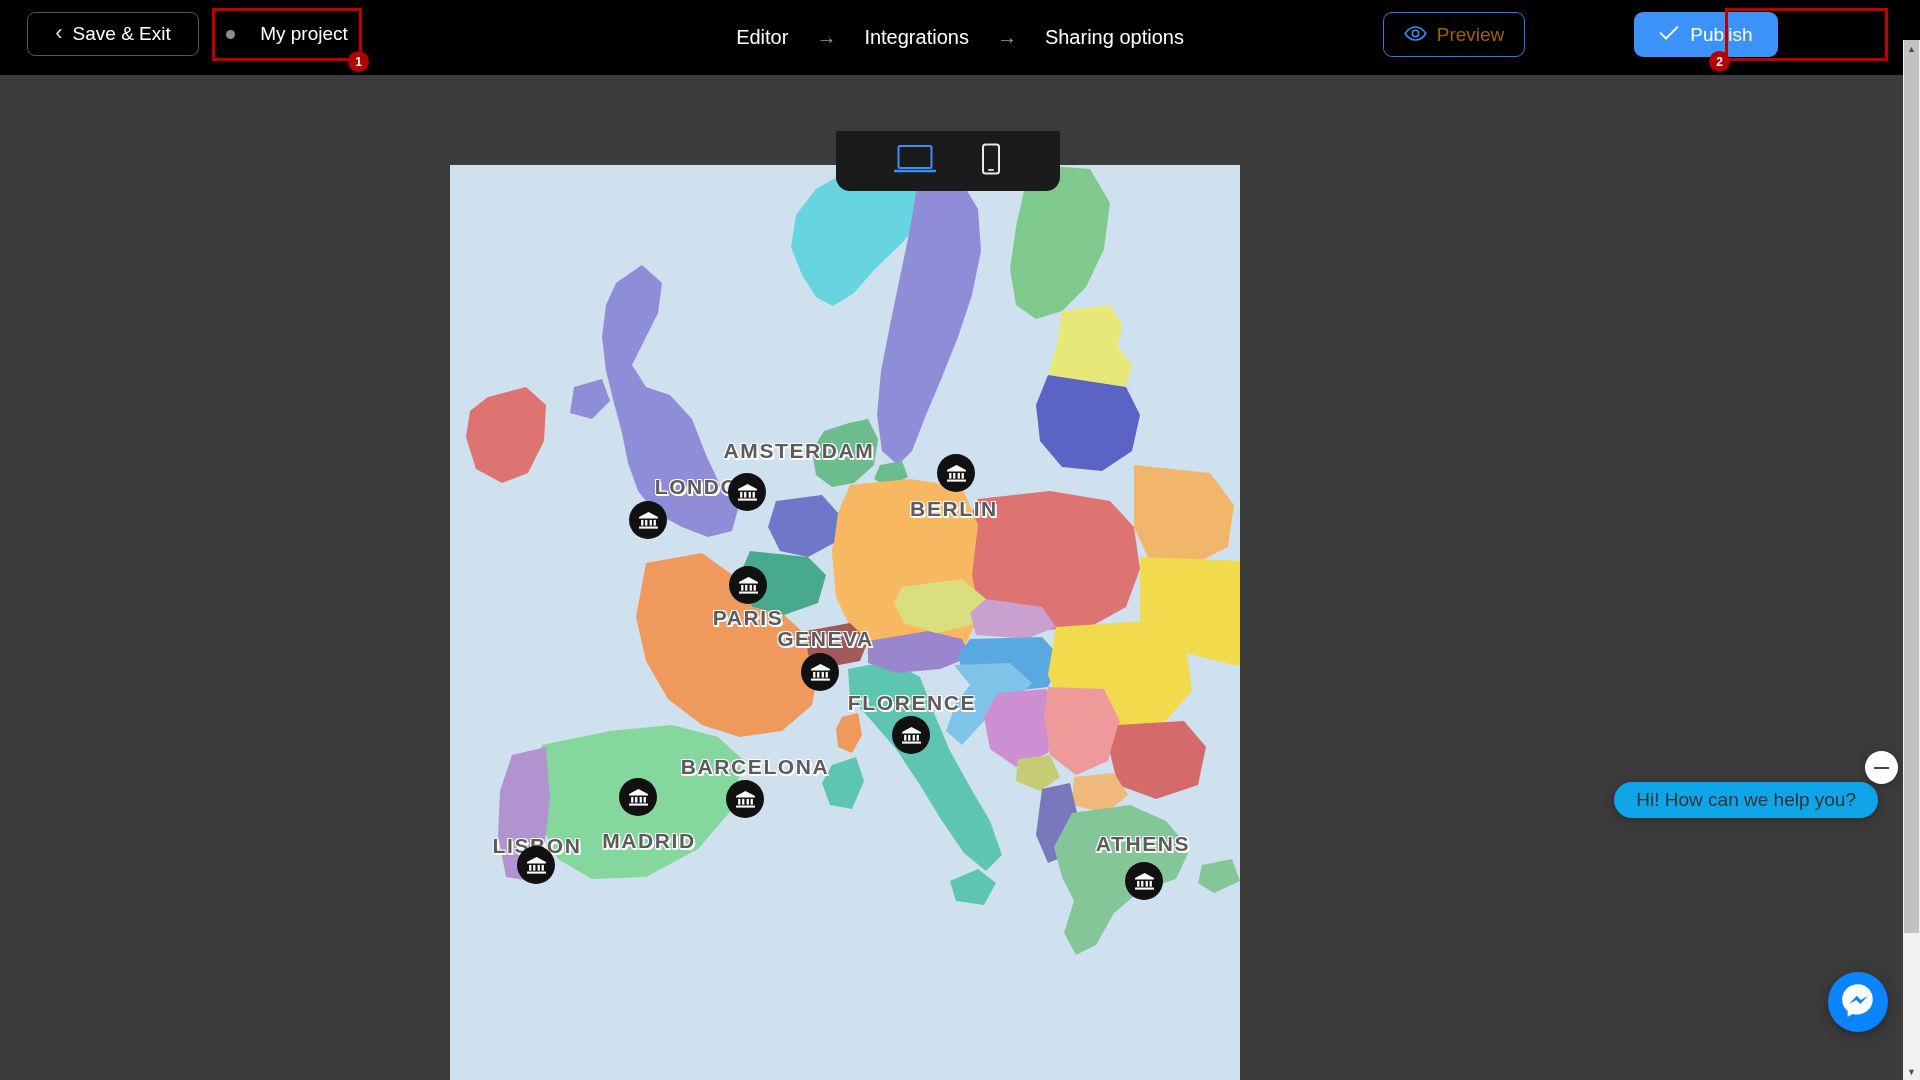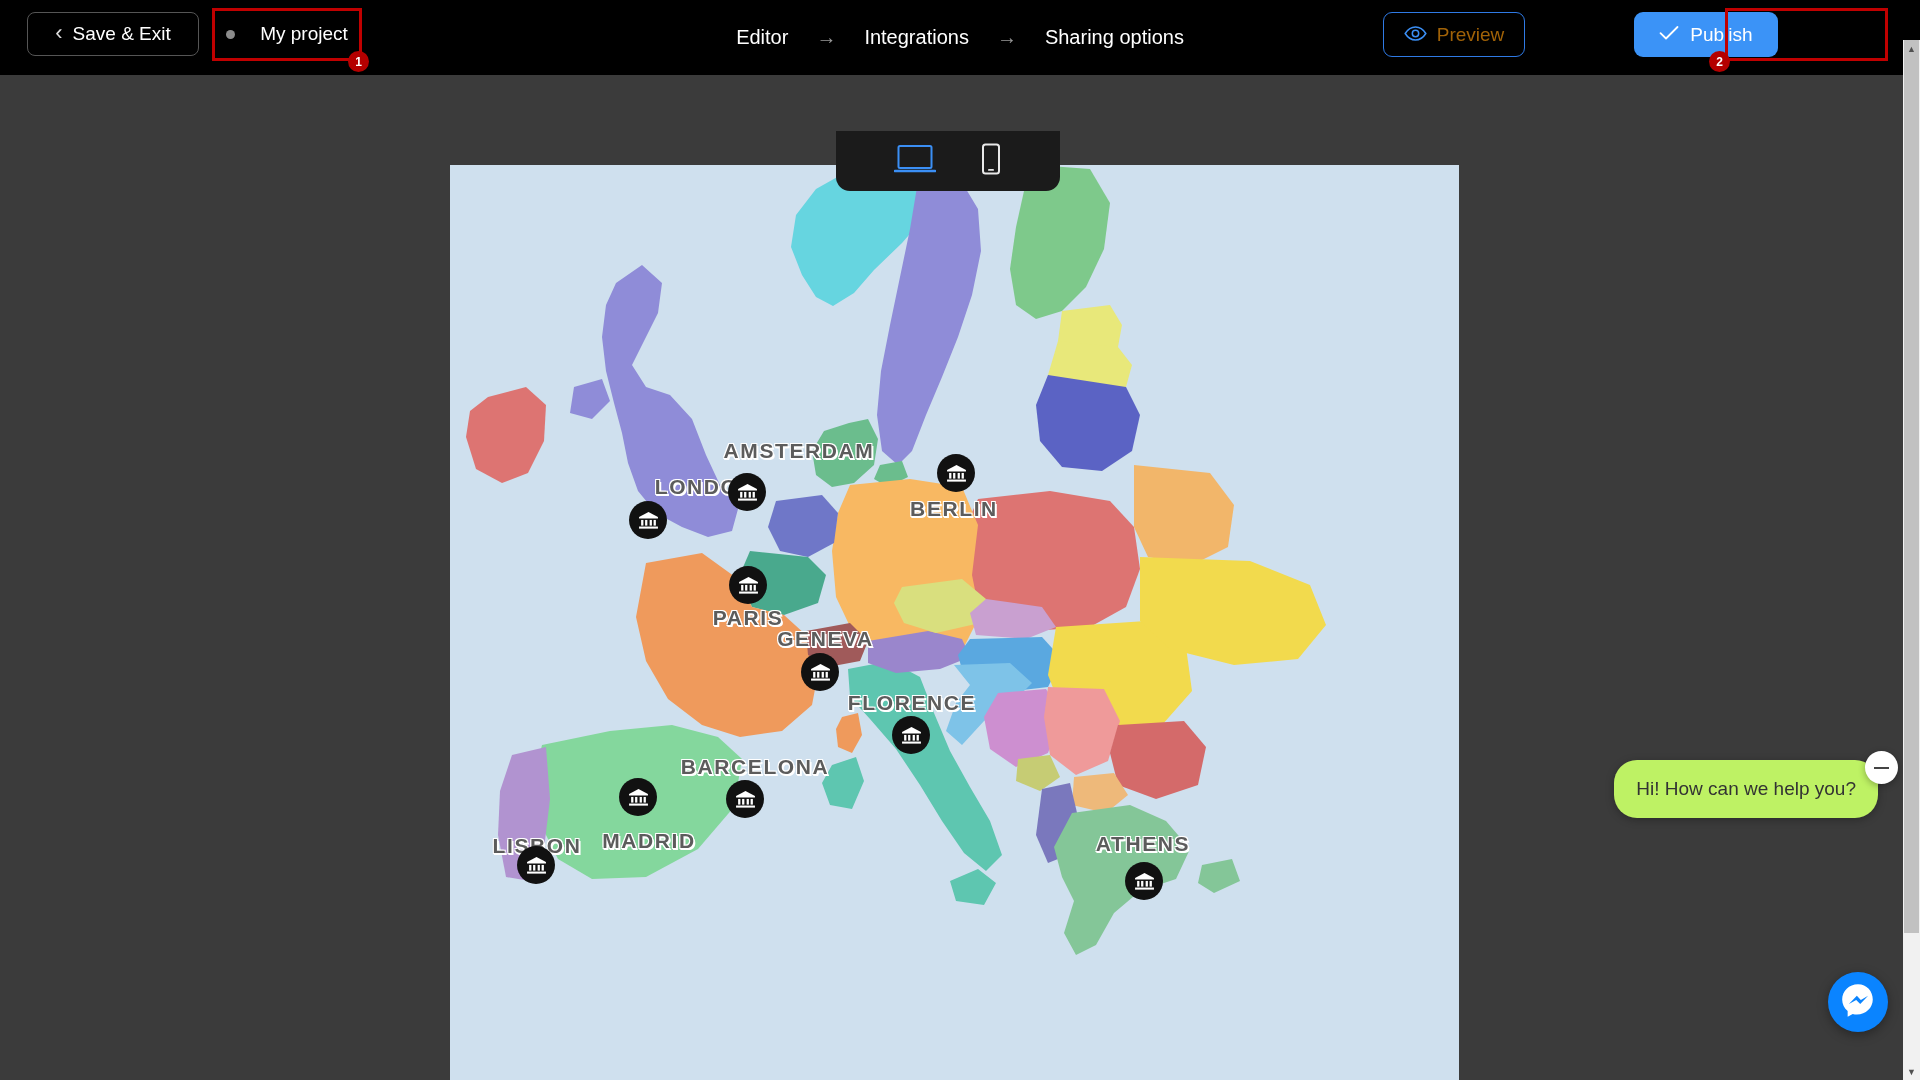--- a/index.html
+++ b/index.html
@@ -63,21 +63,21 @@
     position:absolute; left:836px; top:56px; width:224px; height:60px;
     background:#1b1b1b; border-radius:0 0 14px 14px; z-index:30;
     display:flex; align-items:center; justify-content:center; gap:44px;
   }
   .dev-ic { cursor:pointer; display:block; }
 
   
   #canvas { position:absolute; left:0; top:75px; width:1920px; height:1005px;
             background:#3b3b3b; overflow:hidden; }
   #map-frame {
-    position:absolute; left:450px; top:90px; width:1009px; height:915px;
+    position:absolute; left:450px; top:90px; width:790px; height:915px;
     background:#cfe0ee; overflow:hidden;
   }
   #map-svg { position:absolute; left:0; top:0; width:1000px; height:915px; }
 
   
   .city-label {
     position:absolute; transform:translate(-50%,-50%);
     font-family:"Liberation Sans", sans-serif;
     font-size:21px; font-weight:bold; letter-spacing:1.6px;
     color:#5c5c5c; white-space:nowrap; pointer-events:none;
@@ -86,22 +86,22 @@
   }
   
   .marker {
     position:absolute; width:38px; height:38px; border-radius:50%;
     background:#111; transform:translate(-50%,-50%);
     display:flex; align-items:center; justify-content:center; cursor:pointer;
   }
 
   
   #chat-bubble {
-    position:absolute; right:42px; bottom:262px; height:58px;
-    background:#bef264; border-radius:23px; padding:0 22px;
+    position:absolute; right:42px; bottom:262px; height:36px;
+    background:#0ea5e9; border-radius:23px; padding:0 22px;
     display:flex; align-items:center; color:#333; font-size:19px;
     box-shadow:0 2px 9px rgba(0,0,0,.28); cursor:pointer;
   }
   #chat-min {
     position:absolute; right:22px; bottom:296px; width:33px; height:33px;
     border-radius:50%; background:#fff; display:flex; align-items:center;
     justify-content:center; box-shadow:0 2px 7px rgba(0,0,0,.3); cursor:pointer;
   }
   #chat-min i { display:block; width:15px; height:2px; background:#444; }
   #chat-fab {

